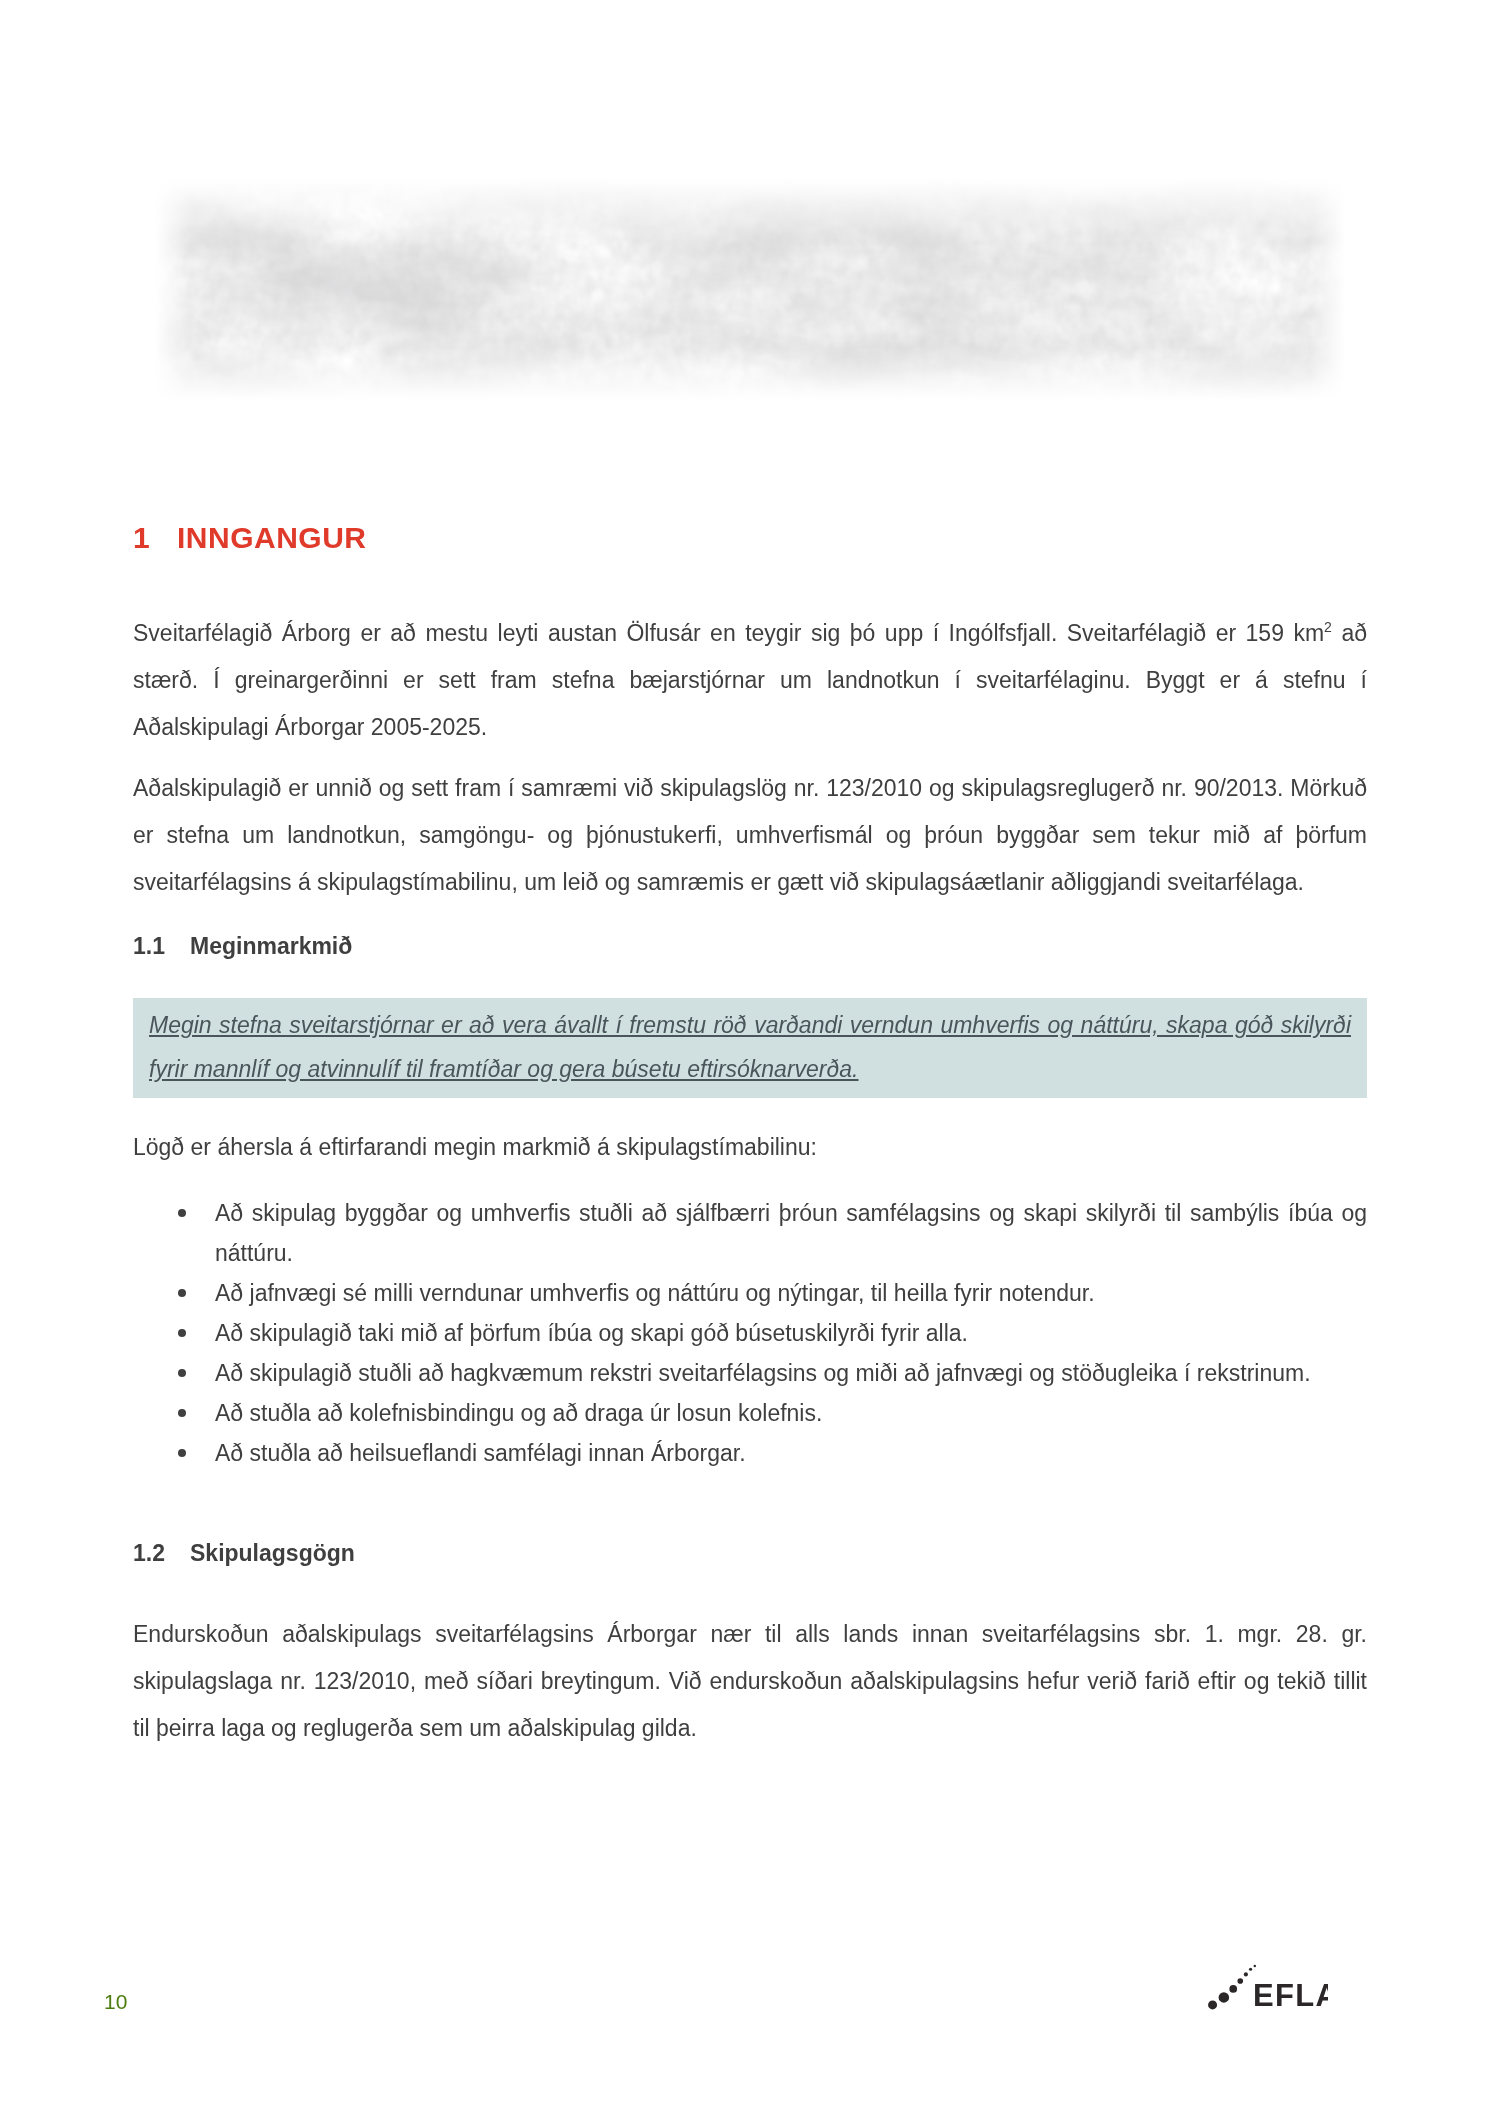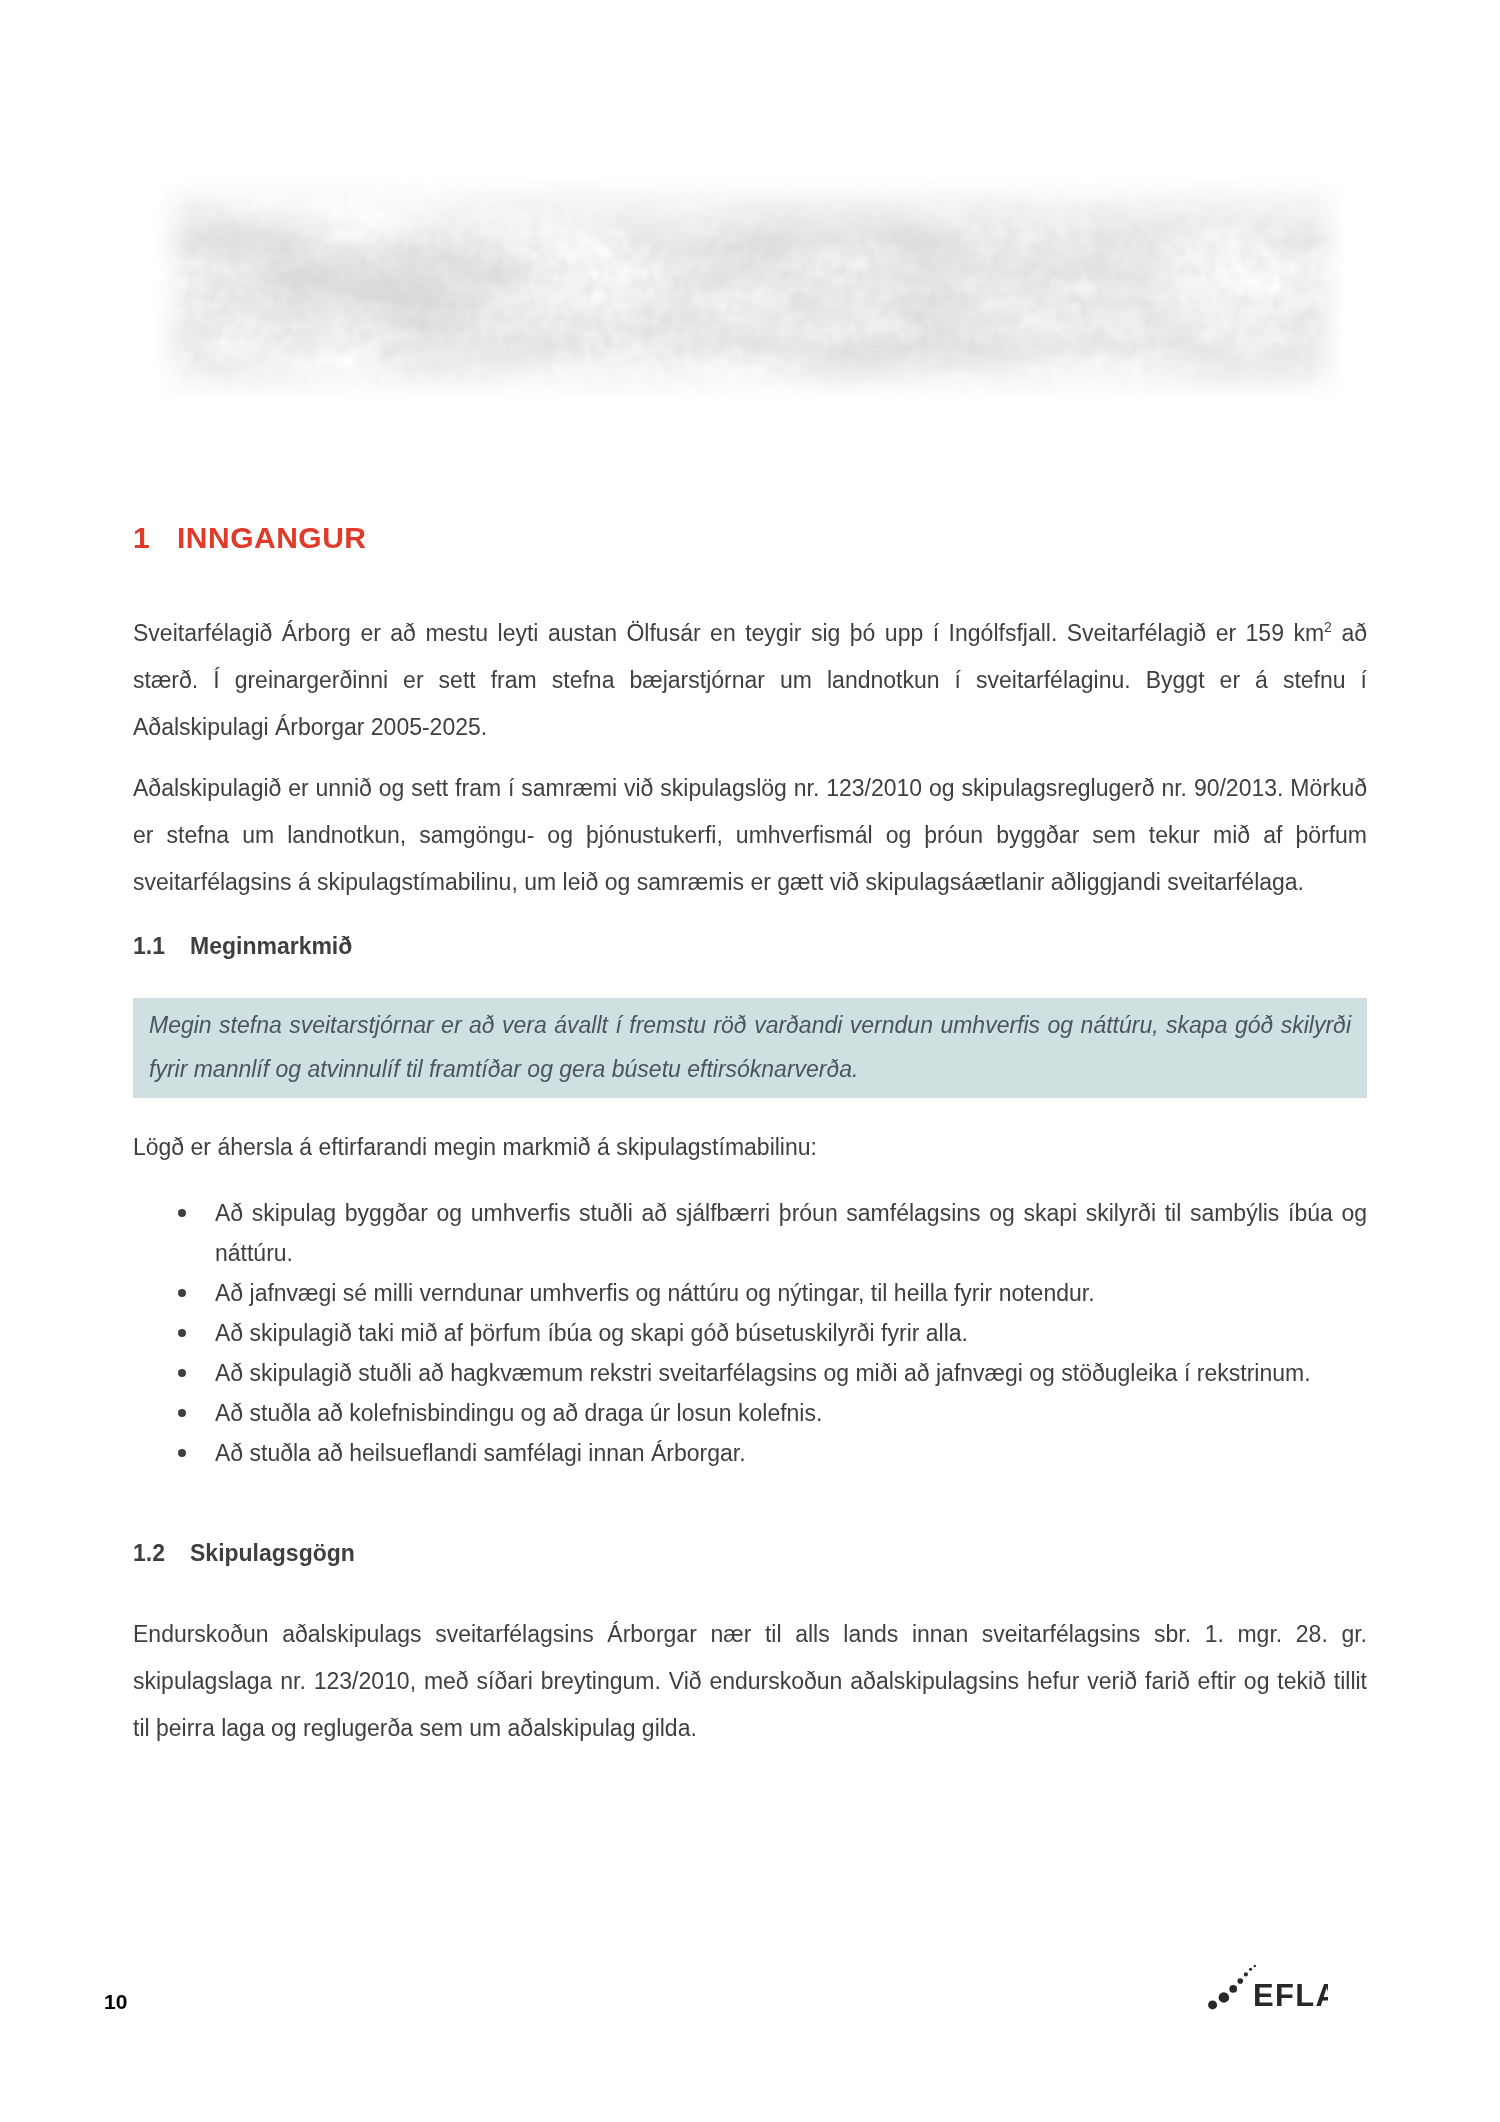--- a/index.html
+++ b/index.html
@@ -76,21 +76,21 @@
     position:absolute;left:45px;top:16px;
     width:8px;height:8px;border-radius:50%;
     background:#3f3f3f;
   }
   h2.sub.second{margin-top:66px;}
   .para.last{margin-top:44px;}
 
   
   .page-number{
     position:absolute;left:104px;top:1990px;
-    font-size:21px;font-weight:bold;color:#000000;
+    font-size:21px;font-weight:normal;color:#4d7c0f;
   }
   .efla-logo{
     position:absolute;top:1962px;right:172px;width:122px;height:52px;
   }
 </style>
 </head>
 <body>
 
 <div class="page">
 
@@ -122,21 +122,21 @@
 
     <p class="para first"><span>Sveitarfélagið Árborg er að mestu leyti austan Ölfusár en teygir sig þó upp í Ingólfsfjall. Sveitarfélagið er 159 km</span><sup>2</sup><span> að stærð. Í greinargerðinni er sett fram stefna bæjarstjórnar um landnotkun í sveitarfélaginu. Byggt er á stefnu í Aðalskipulagi Árborgar 2005-2025.</span></p>
 
     <p class="para">Aðalskipulagið er unnið og sett fram í samræmi við skipulagslög nr. 123/2010 og skipulagsreglugerð nr. 90/2013. Mörkuð er stefna um landnotkun, samgöngu- og þjónustukerfi, umhverfismál og þróun byggðar sem tekur mið af þörfum sveitarfélagsins á skipulagstímabilinu, um leið og samræmis er gætt við skipulagsáætlanir aðliggjandi sveitarfélaga.</p>
 
     <h2 class="sub">
       <span class="num">1.1</span>
       <span>Meginmarkmið</span>
     </h2>
 
-    <div class="highlight" style="background:#d0e0e0;">Megin stefna sveitarstjórnar er að vera ávallt í fremstu röð varðandi verndun umhverfis og náttúru, skapa góð skilyrði fyrir mannlíf og atvinnulíf til framtíðar og gera búsetu eftirsóknarverða.</div>
+    <div class="highlight" style="background:#d0e0e0;text-decoration:underline;">Megin stefna sveitarstjórnar er að vera ávallt í fremstu röð varðandi verndun umhverfis og náttúru, skapa góð skilyrði fyrir mannlíf og atvinnulíf til framtíðar og gera búsetu eftirsóknarverða.</div>
 
     <p class="list-intro">Lögð er áhersla á eftirfarandi megin markmið á skipulagstímabilinu:</p>
 
     <ul class="goals">
       <li>Að skipulag byggðar og umhverfis stuðli að sjálfbærri þróun samfélagsins og skapi skilyrði til sambýlis íbúa og náttúru.</li>
       <li>Að jafnvægi sé milli verndunar umhverfis og náttúru og nýtingar, til heilla fyrir notendur.</li>
       <li>Að skipulagið taki mið af þörfum íbúa og skapi góð búsetuskilyrði fyrir alla.</li>
       <li>Að skipulagið stuðli að hagkvæmum rekstri sveitarfélagsins og miði að jafnvægi og stöðugleika í rekstrinum.</li>
       <li>Að stuðla að kolefnisbindingu og að draga úr losun kolefnis.</li>
       <li>Að stuðla að heilsueflandi samfélagi innan Árborgar.</li>

